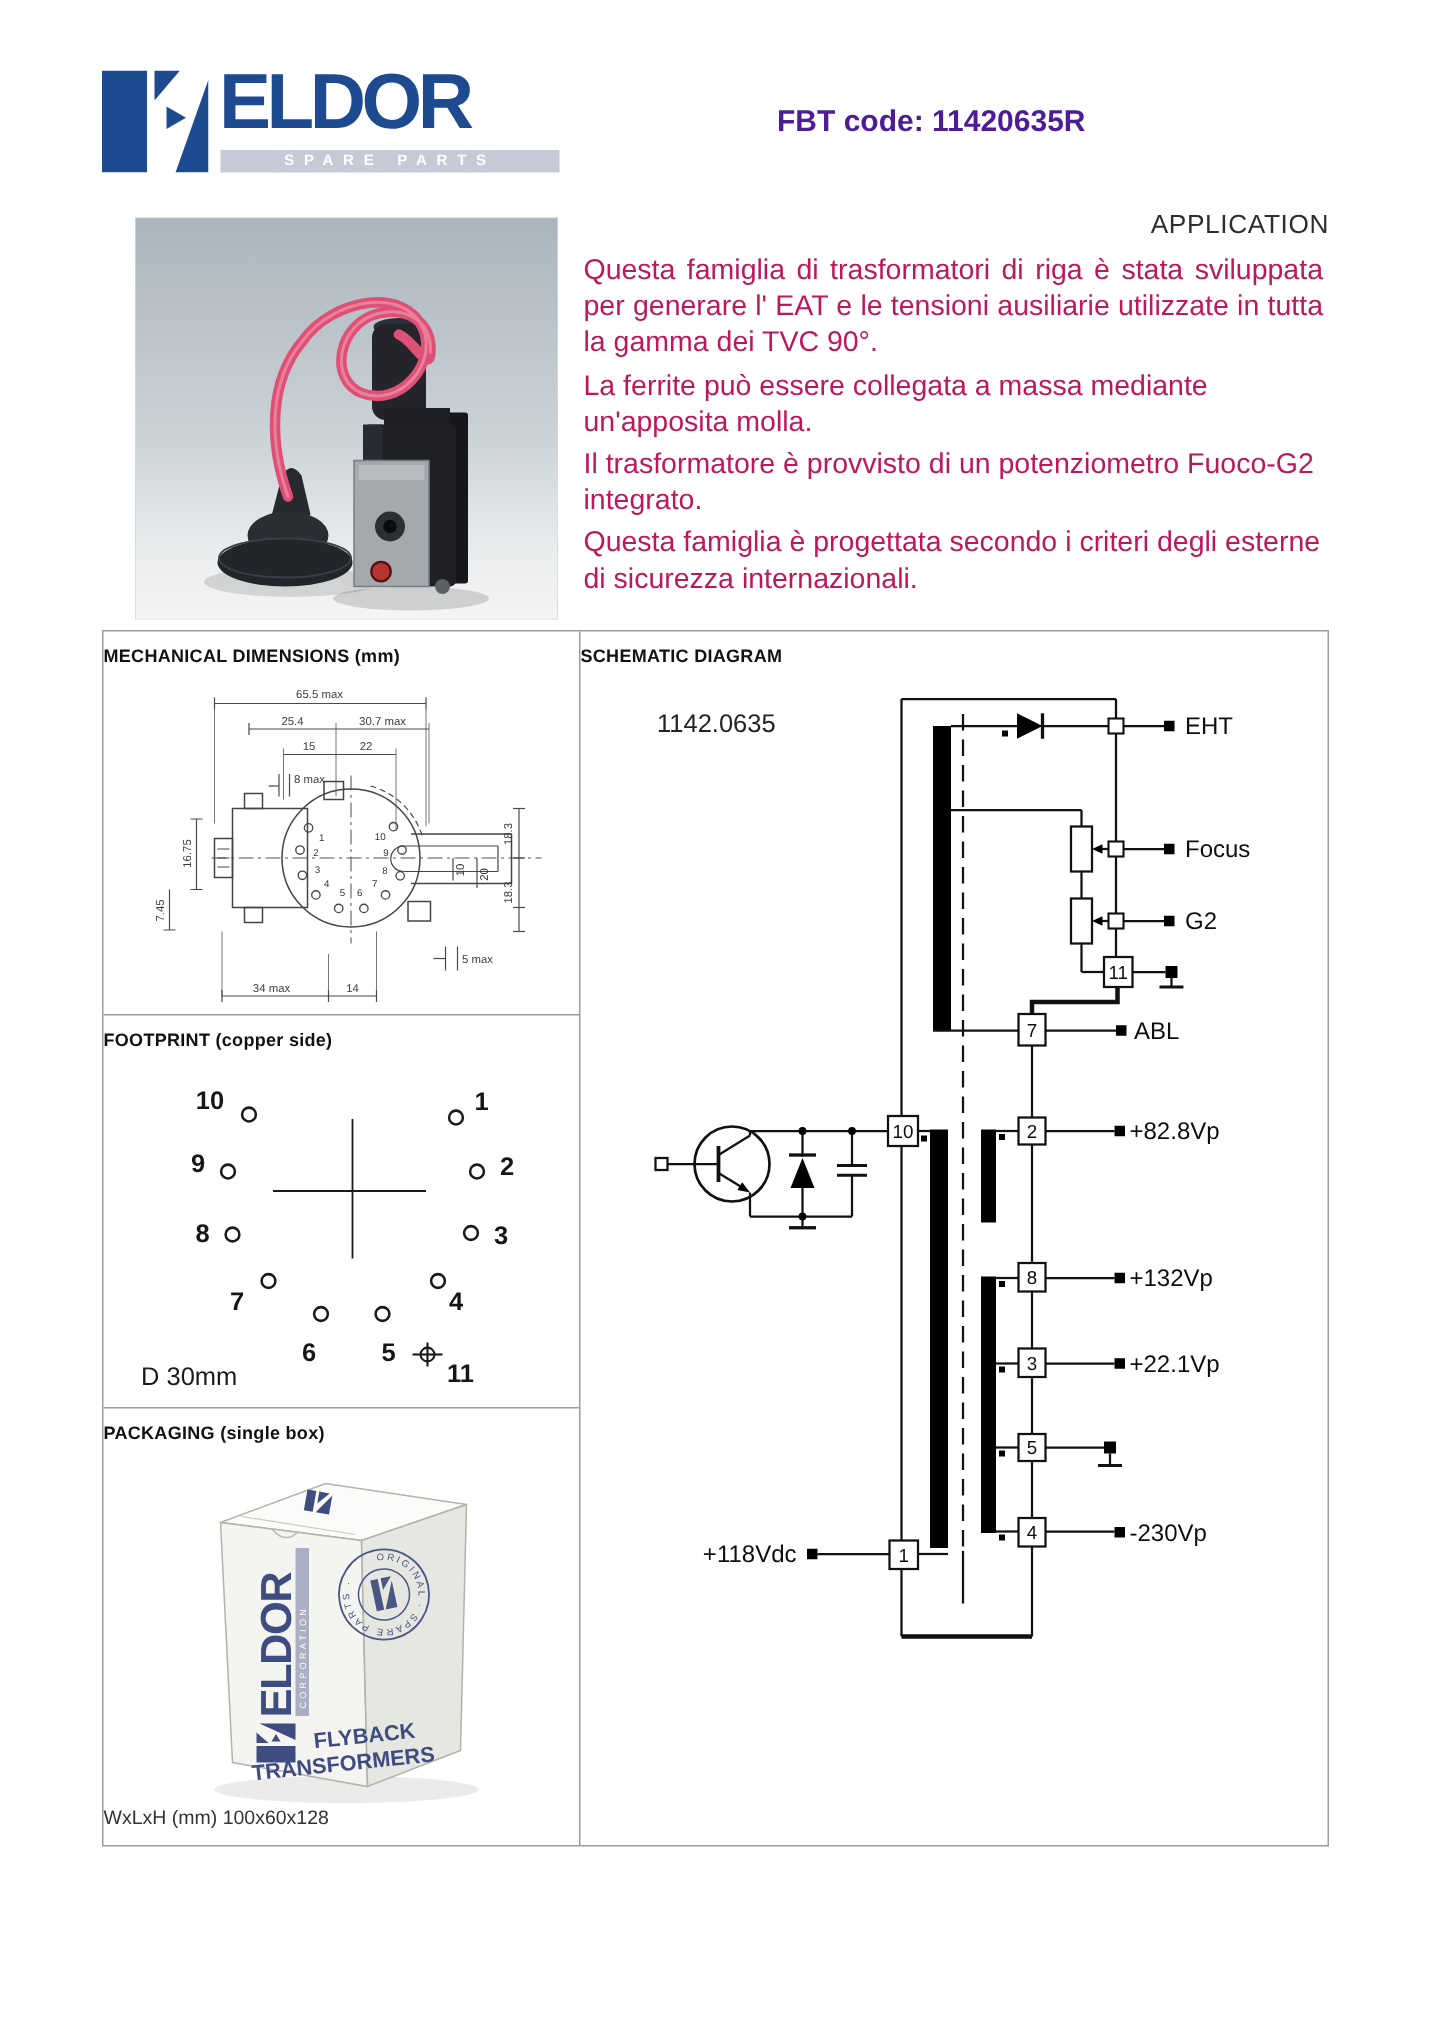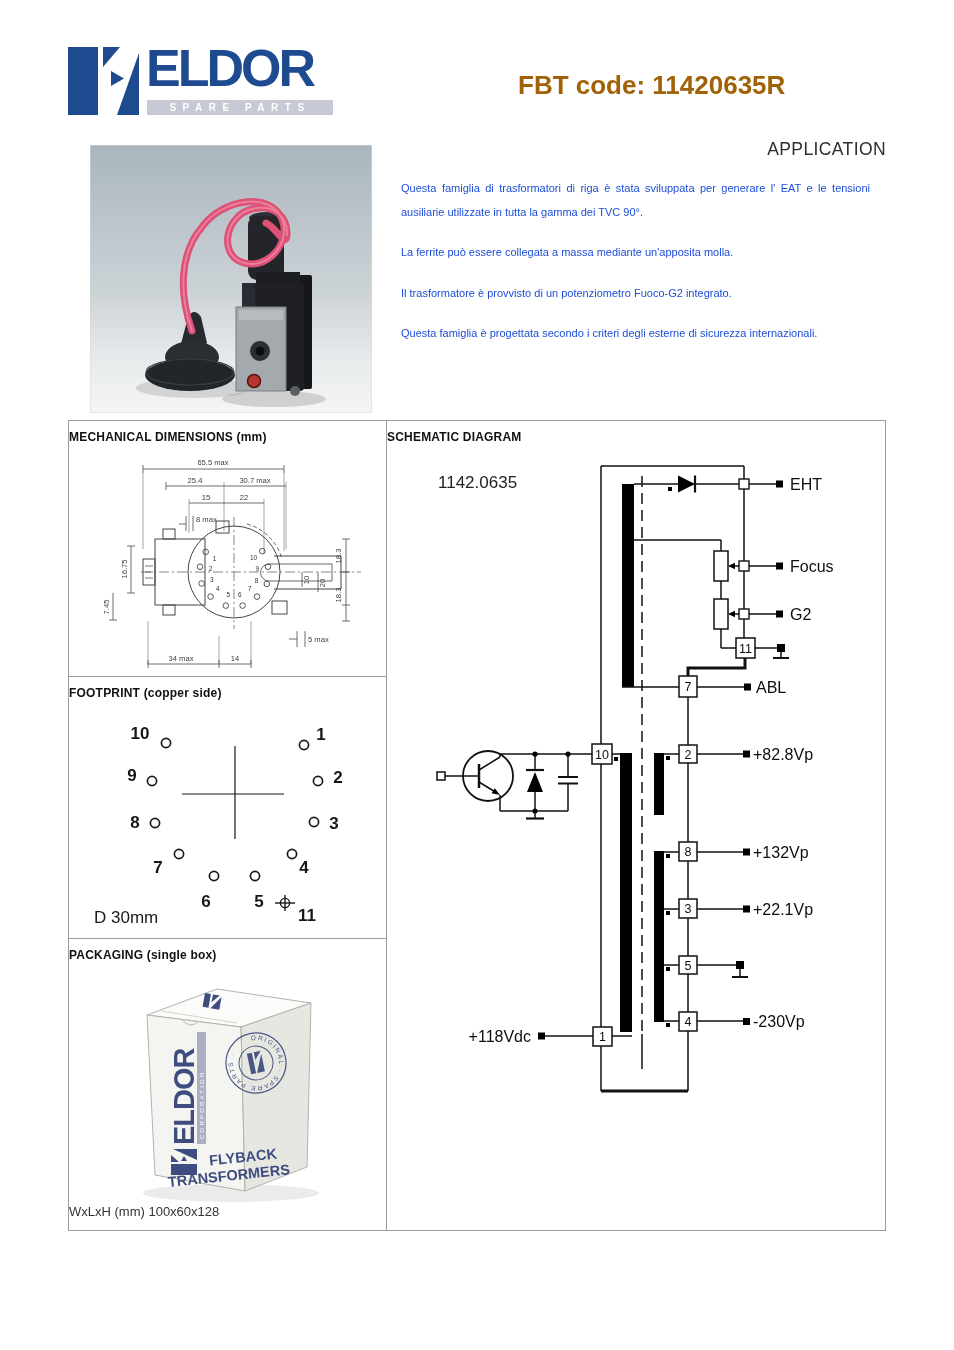--- a/index.html
+++ b/index.html
@@ -8,37 +8,37 @@
     font-family:"Liberation Sans","DejaVu Sans",sans-serif;color:#1a1a1a;overflow:hidden;
   }
   
   .logo{position:absolute;left:68px;top:46px;width:240px;height:70px;}
   .logo-mark{position:absolute;left:0;top:1px;}
   .logo-text{
     position:absolute;left:78px;top:-8px;font-size:52px;font-weight:bold;
     color:#1e4b8f;letter-spacing:-3px;font-stretch:condensed;
   }
   .logo-band{
-    position:absolute;left:79px;top:54px;width:186px;height:15px;background:#c7c9d6;
+    position:absolute;left:79px;top:54px;width:226px;height:15px;background:#c7c9d6;
     color:#ffffff;font-size:10px;font-weight:bold;letter-spacing:6.5px;
     text-align:center;line-height:15px;white-space:nowrap;overflow:hidden;
   }
   .fbt-title{
-    position:absolute;left:518px;top:70px;font-size:26px;font-weight:bold;color:#a16207;
+    position:absolute;left:518px;top:70px;font-size:20px;font-weight:bold;color:#4c1d95;
     white-space:nowrap;
   }
   
   .photo{position:absolute;left:90px;top:145px;width:282px;height:268px;}
   
   .application{position:absolute;left:385px;top:139px;width:501px;}
   .application h2{
     margin:0 0 9px 0;font-size:17.5px;font-weight:400;color:#2e2e2e;letter-spacing:.4px;text-align:right;
   }
   .application p{
-    margin:16px;font-size:11px;line-height:24.2px;color:#1d4ed8;text-align:justify;
+    margin:4px;font-size:19px;line-height:24.2px;color:#be185d;text-align:justify;
   }
   .application p.nj{text-align:left;}
   
   .panels{
     position:absolute;left:68px;top:420px;width:818px;height:811px;
     border:1px solid #9c9c9c;box-sizing:border-box;display:flex;
   }
   .left-col{width:318px;border-right:1px solid #9c9c9c;box-sizing:border-box;
     display:flex;flex-direction:column;}
   .panel{position:relative;box-sizing:border-box;}

